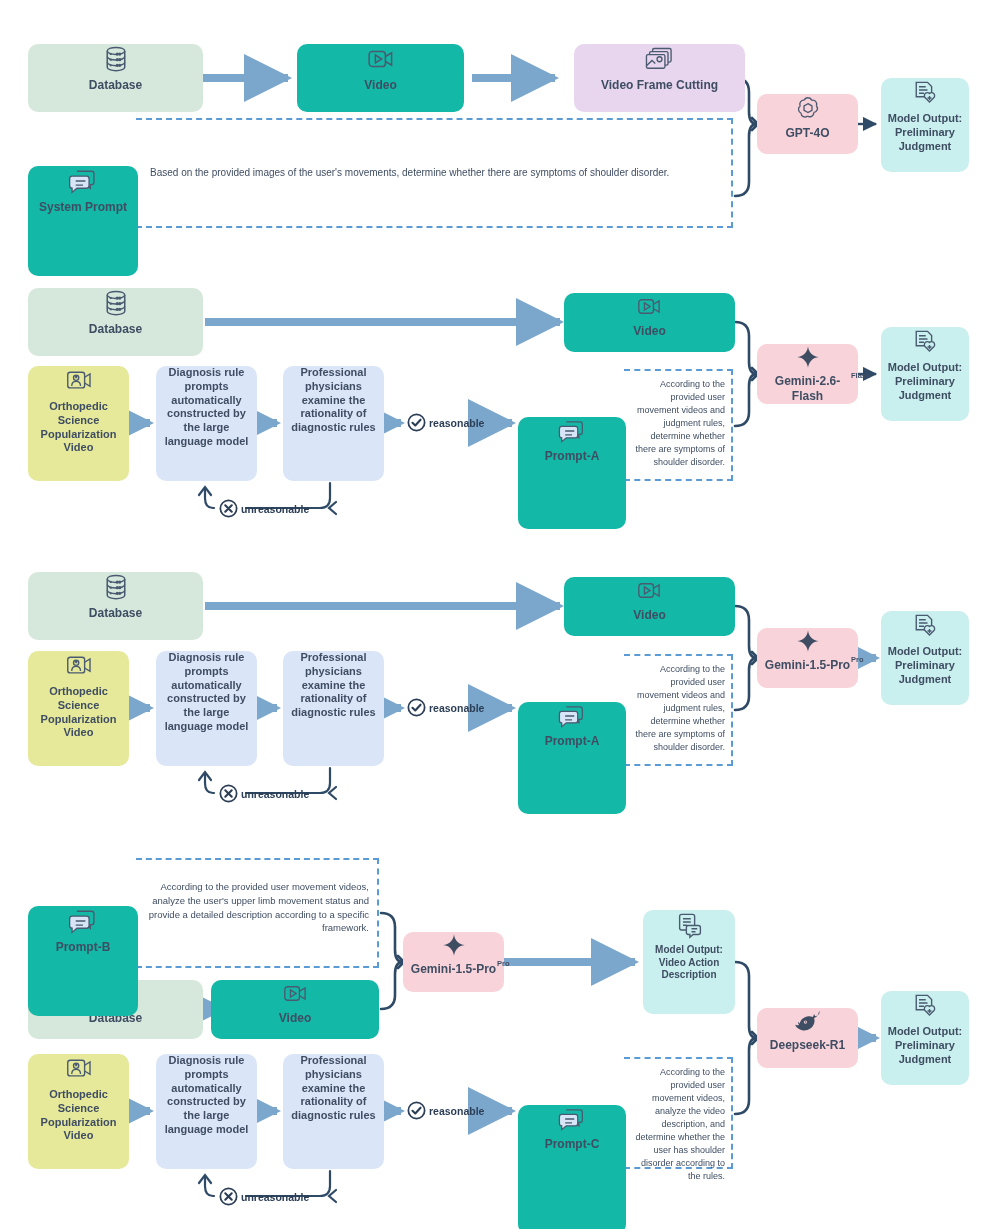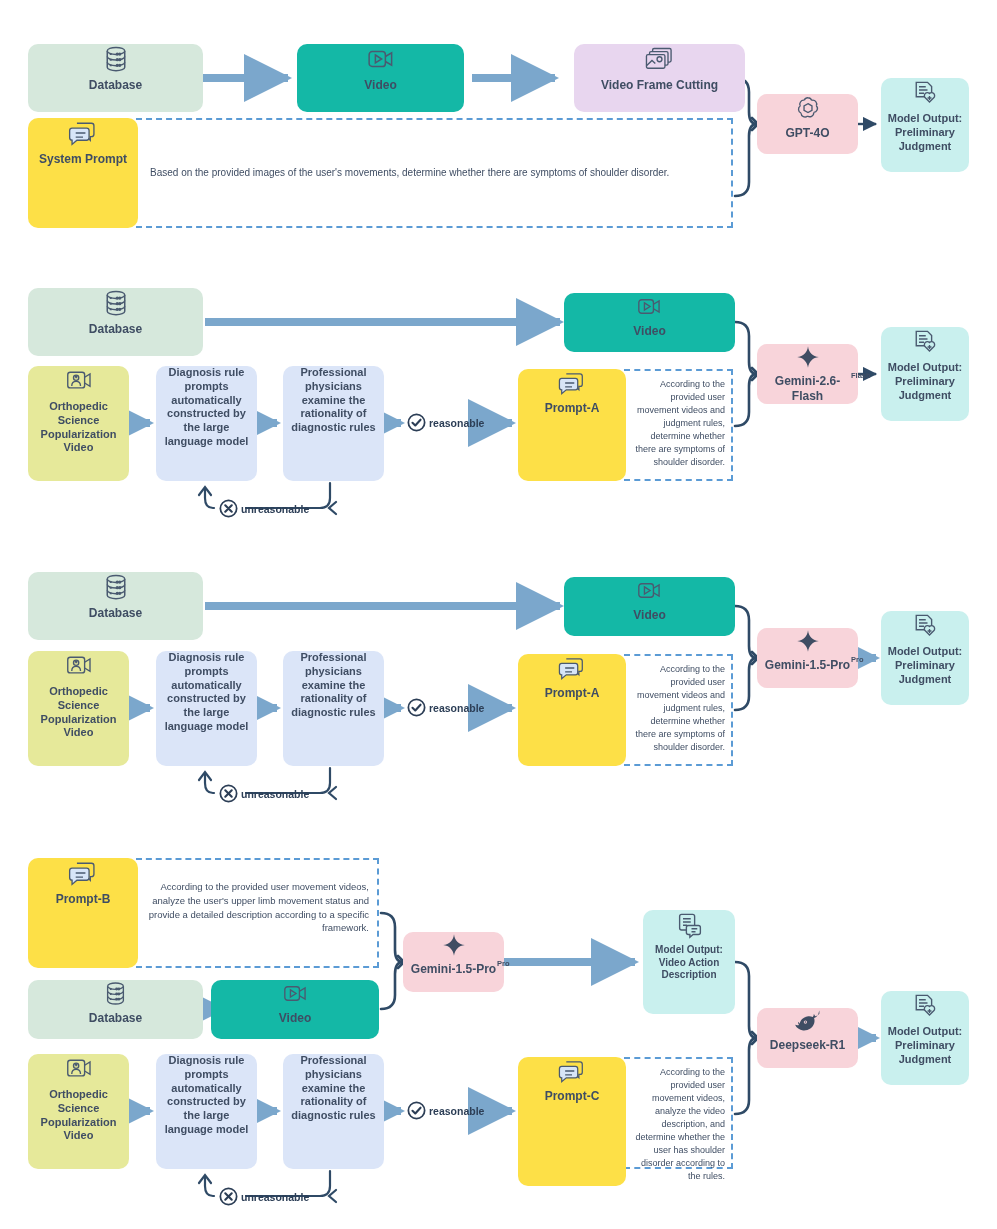--- a/index.html
+++ b/index.html
@@ -26,21 +26,21 @@
     color: #3f4d63;
     line-height: 1.25;
   }
   .node .lbl { padding: 0 4px; }
   .ico { display:flex; align-items:center; justify-content:center; margin-bottom:4px; }
   .ico svg { display:block; }
 
   .db      { background:#d6e8dc; }
   .video   { background:#14b8a6; }
   .frames  { background:#e8d6ef;margin-left:10px; }
-  .prompt  { background:#fde047; }
+  .prompt  { background:#14b8a6;margin-top:48px; }
   .rule    { background:#dbe5f8; }
   .ortho   { background:#e6e99a; }
   .model   { background:#f8d4da; }
   .output  { background:#c9f0ee; }
 
   
   .dashpanel {
     position:absolute;
     background:#ffffff;
     border:2px dashed #5b9bd5;

